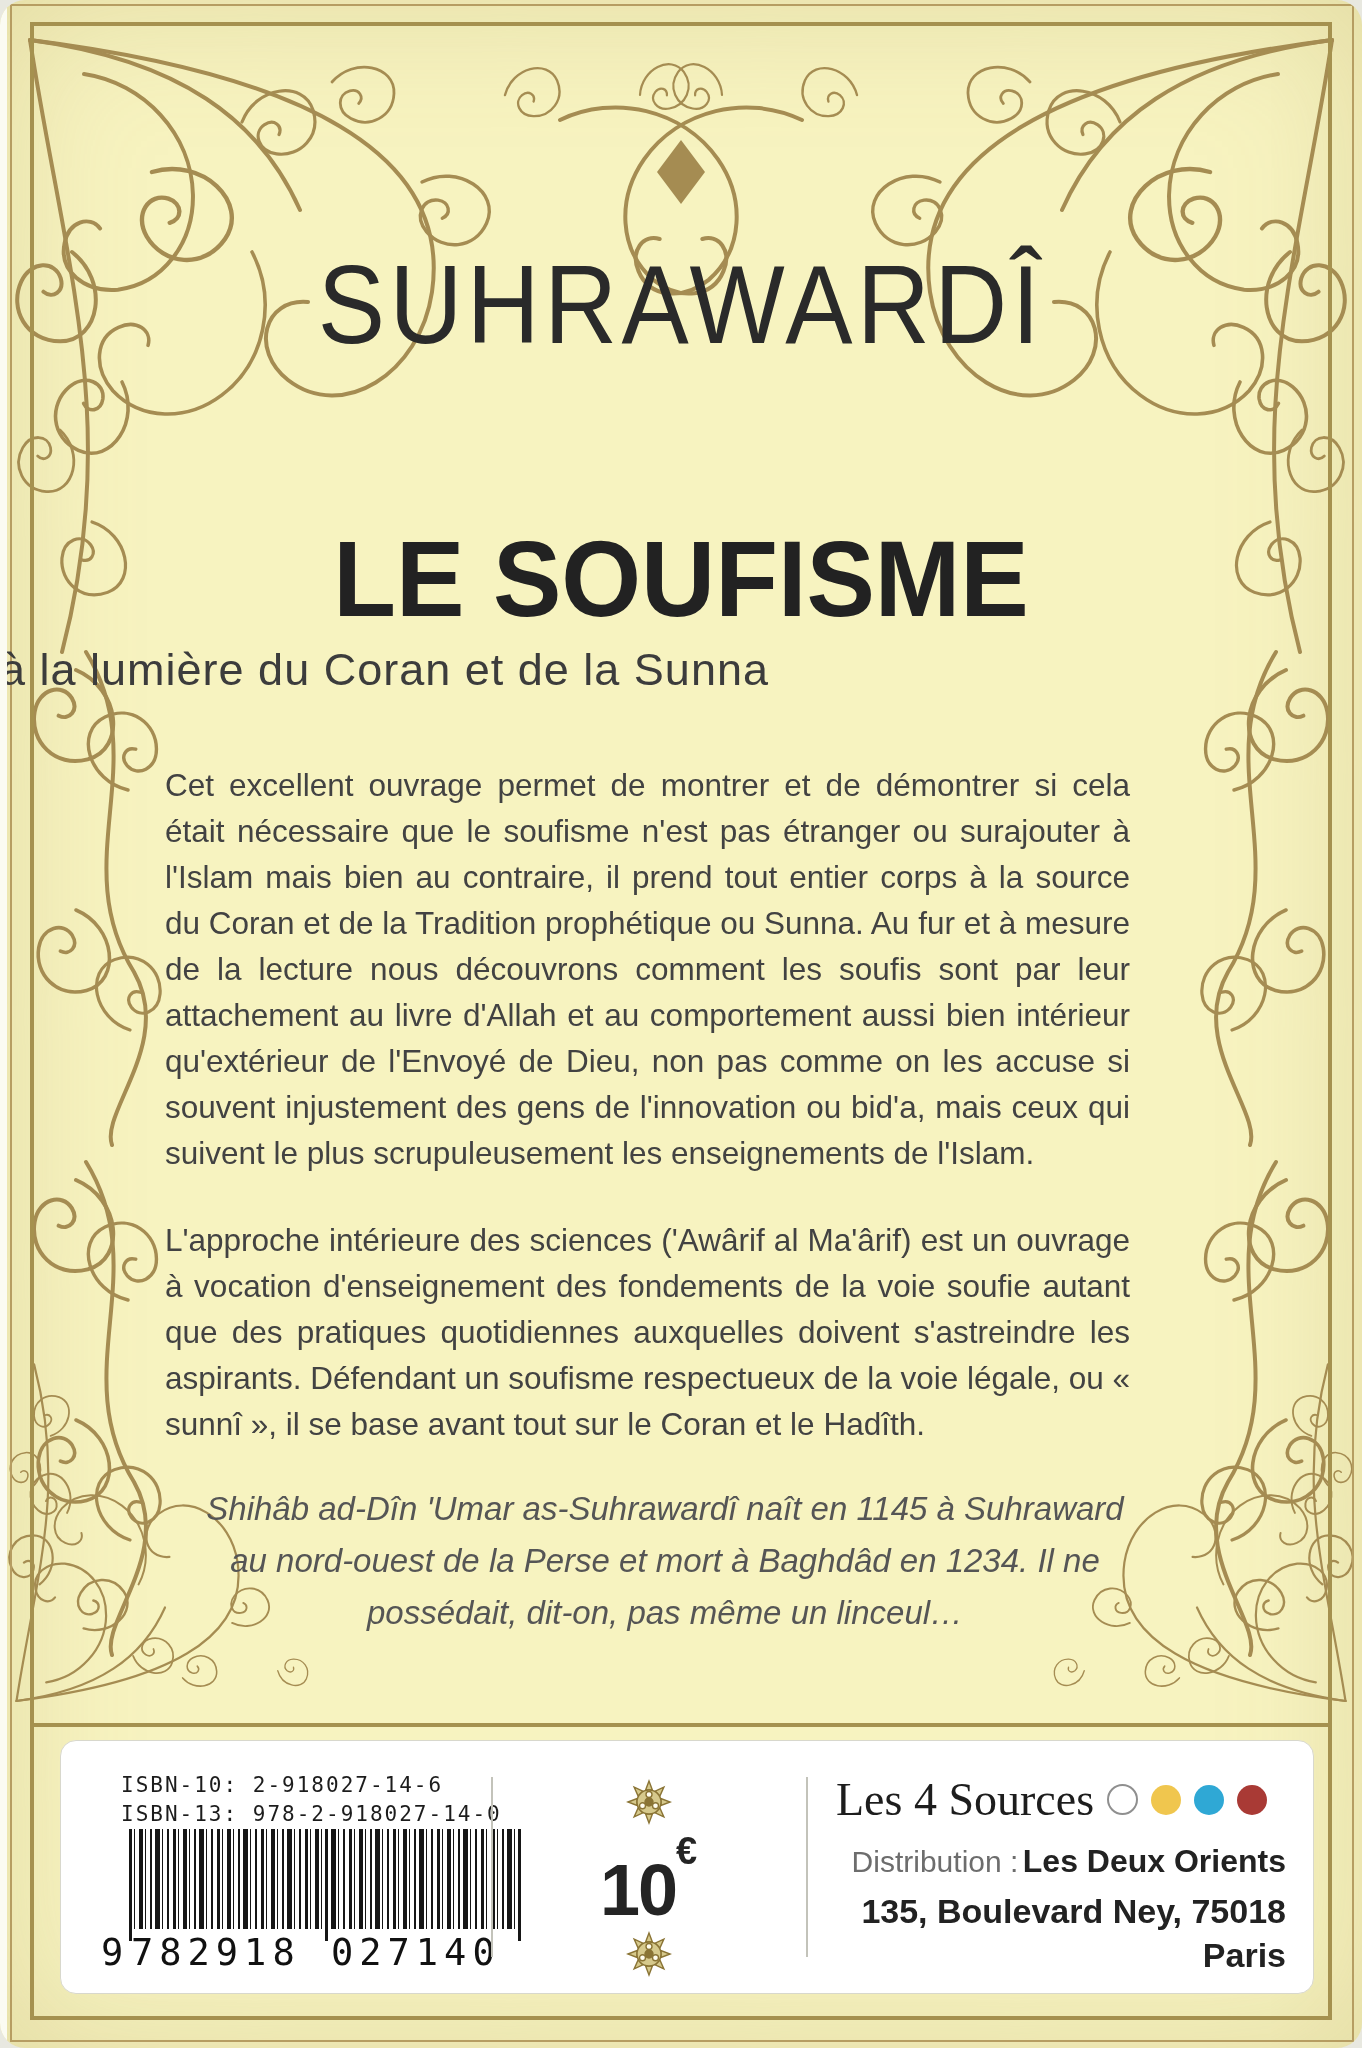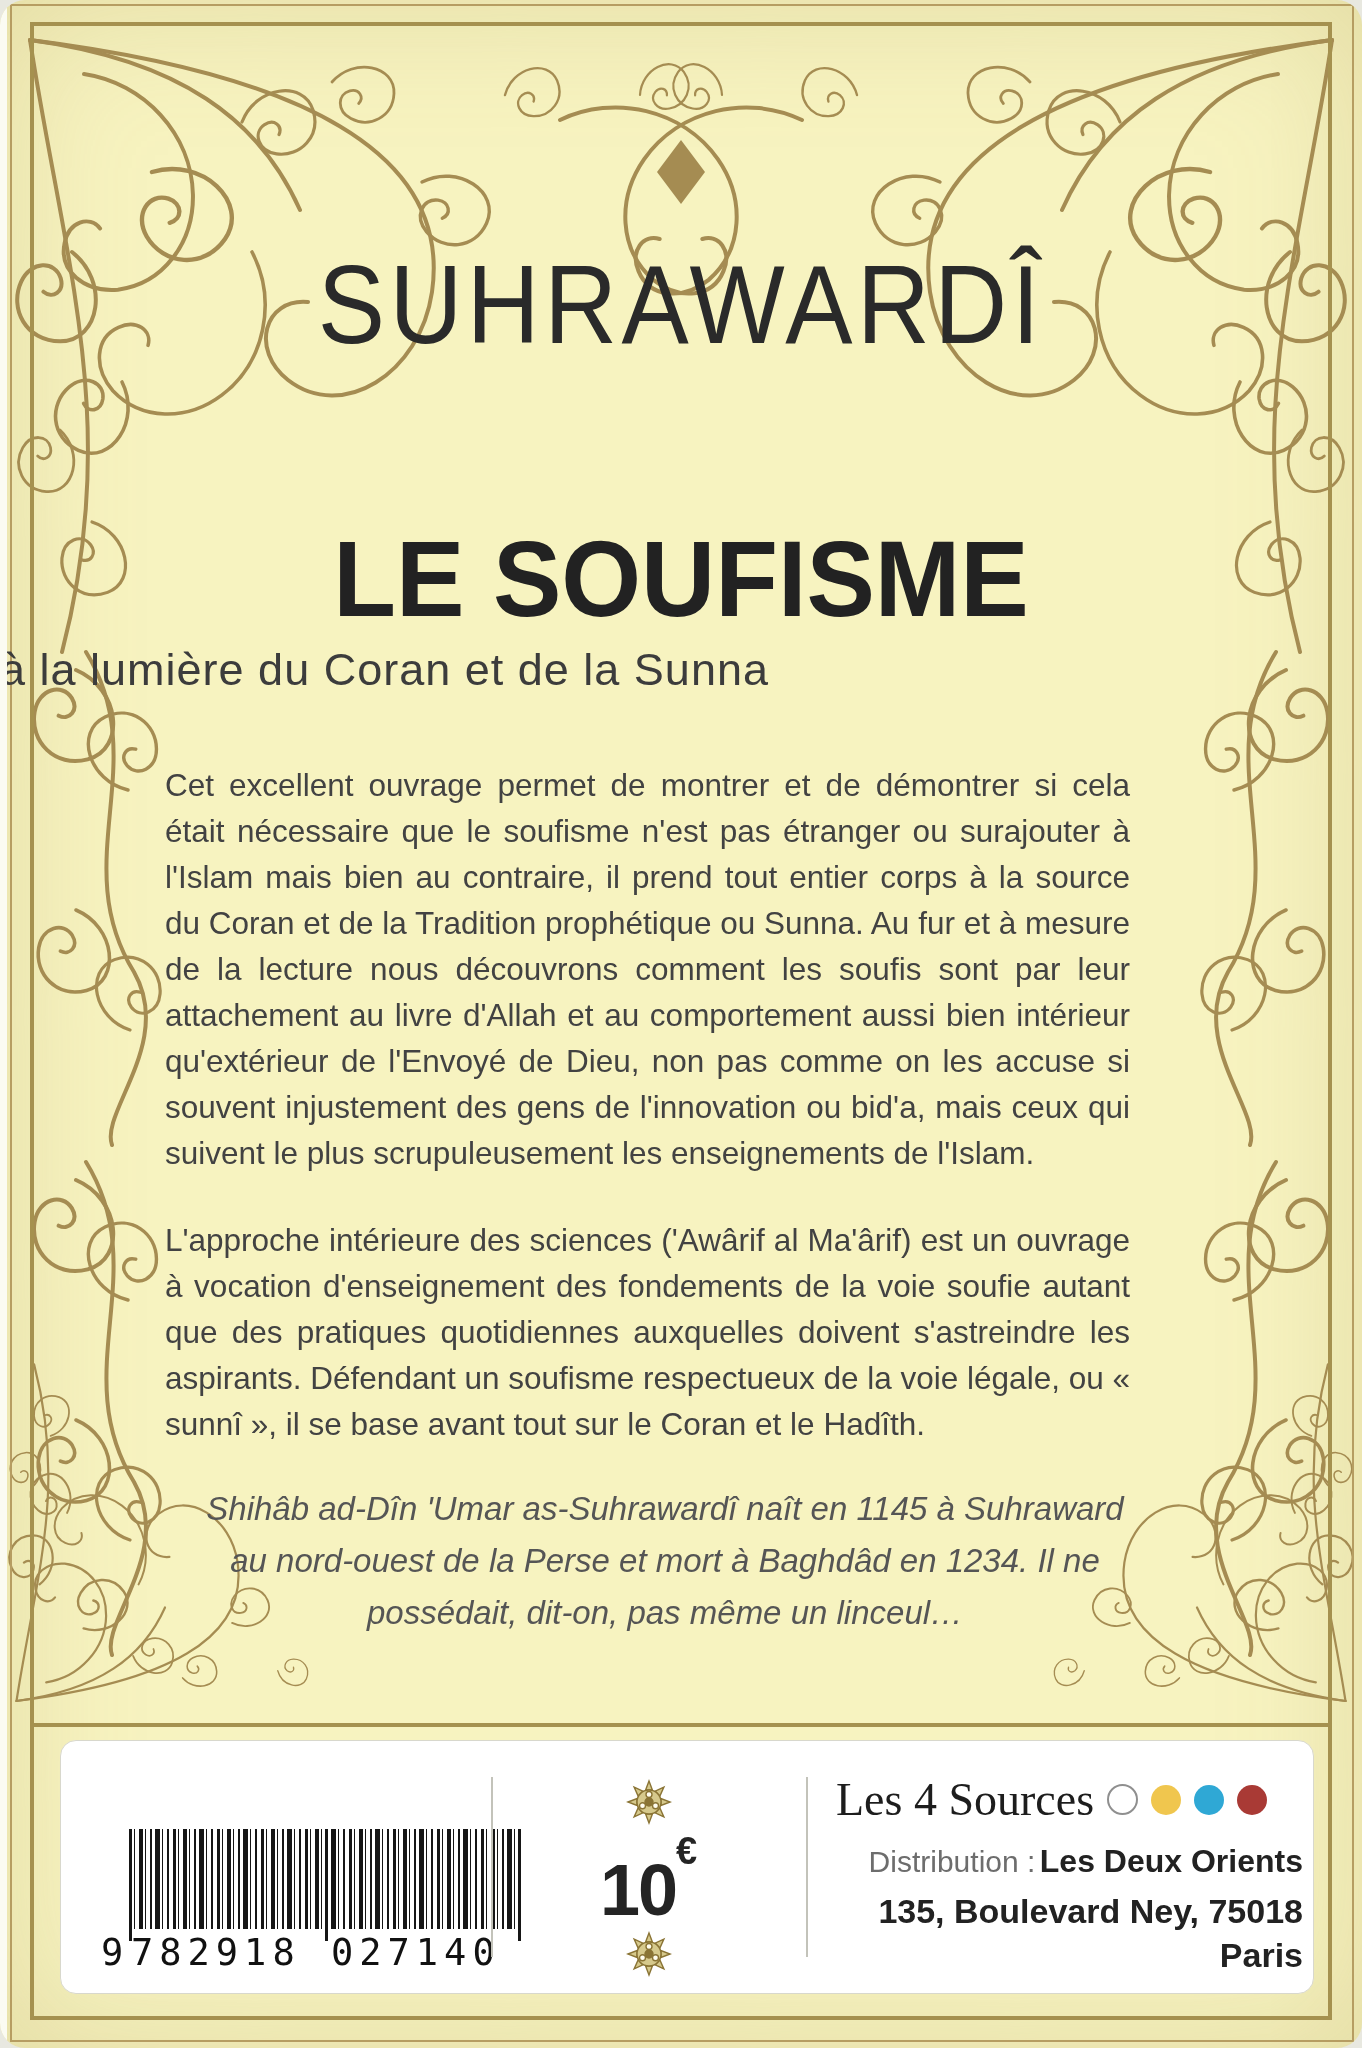--- a/index.html
+++ b/index.html
@@ -105,21 +105,21 @@
 
   .pub{
     position:absolute;left:775px;top:32px;width:450px;
     display:flex;align-items:center;gap:13px;
     font-family:"Liberation Serif", serif;font-size:46px;color:#1d1d1d;
   }
   .dot{width:30px;height:30px;border-radius:50%;display:inline-block;flex:0 0 auto;}
   .dot.outlined{border:2px solid #8f8f8f;width:27px;height:27px;}
 
   .dist{
-    position:absolute;right:10px;bottom:16px;width:500px;text-align:right;
+    position:absolute;right:27px;bottom:16px;width:500px;text-align:right;
     color:#222;line-height:44px;
   }
   .dist .lbl{color:#6d6d6d;font-weight:400;font-size:30px;}
   .dist .nm{font-weight:700;font-size:32px;}
   .dist .addr{font-weight:700;font-size:34px;text-align:right;}
 </style>
 </head>
 <body>
 
 <div class="page" style="background: rgb(247, 243, 192);">
@@ -179,20 +179,24 @@
     <div class="author">SUHRAWARDÎ</div>
     <div class="title">LE SOUFISME</div>
     <div class="subtitle">à la lumière du Coran et de la Sunna</div>
 
     <p class="para p1">Cet excellent ouvrage permet de montrer et de démontrer si cela était nécessaire que le soufisme n'est pas étranger ou surajouter à l'Islam mais bien au contraire, il prend tout entier corps à la source du Coran et de la Tradition prophétique ou Sunna. Au fur et à mesure de la lecture nous découvrons comment les soufis sont par leur attachement au livre d'Allah et au comportement aussi bien intérieur qu'extérieur de l'Envoyé de Dieu, non pas comme on les accuse si souvent injustement des gens de l'innovation ou bid'a, mais ceux qui suivent le plus scrupuleusement les enseignements de l'Islam.</p>
     <p class="para p2">L'approche intérieure des sciences ('Awârif al Ma'ârif) est un ouvrage à vocation d'enseignement des fondements de la voie soufie autant que des pratiques quotidiennes auxquelles doivent s'astreindre les aspirants. Défendant un soufisme respectueux de la voie légale, ou « sunnî », il se base avant tout sur le Coran et le Hadîth.</p>
     <p class="bio">Shihâb ad-Dîn 'Umar as-Suhrawardî naît en 1145 à Suhraward au nord-ouest de la Perse et mort à Baghdâd en 1234. Il ne possédait, dit-on, pas même un linceul…</p>
 
     <div class="whitebar">
 
+      <div class="isbn-block">
+        <div>ISBN-10: 2-918027-14-6</div>
+        <div>ISBN-13: 978-2-918027-14-0</div>
+      </div>
 
       <div class="barcode">
         <div class="bars">
           <span class="guard g-l"></span>
           <span class="guard g-m"></span>
           <span class="guard g-r"></span>
         </div>
         <div class="barcode-digits">
           <span class="d9">9</span>
           <span class="grp">782918</span>

